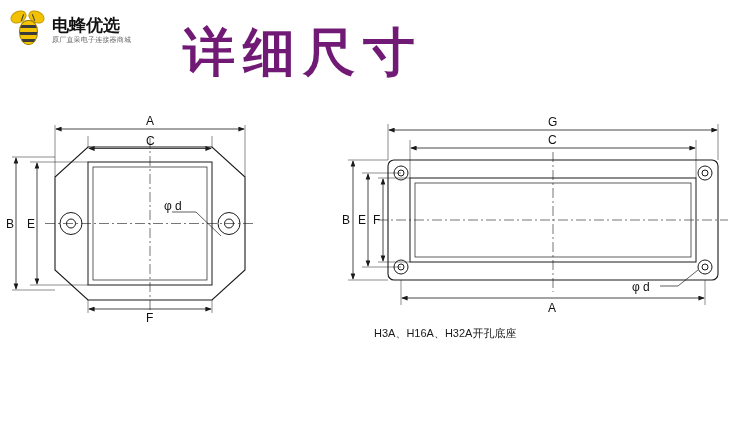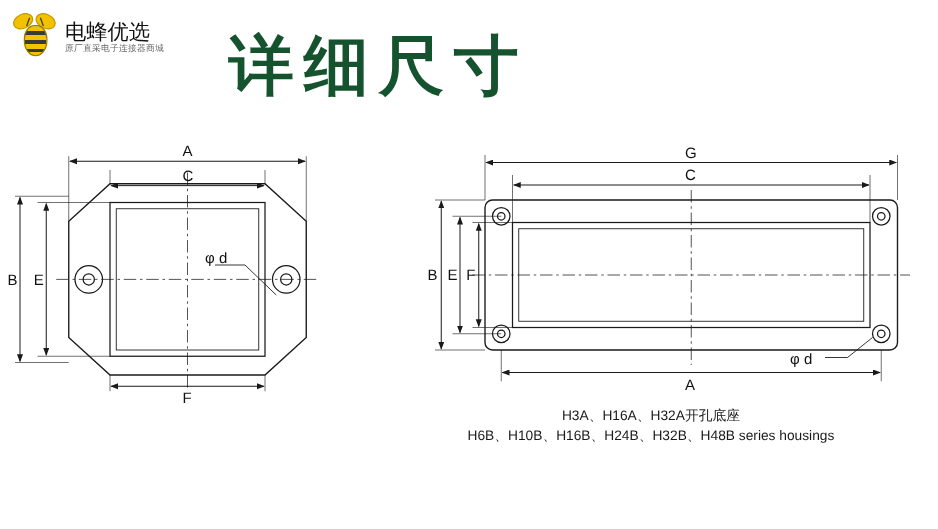--- a/index.html
+++ b/index.html
@@ -69,21 +69,21 @@
   #brand .bee .antenna-l { left: 14px; transform: rotate(20deg); }
   #brand .bee .antenna-r { left: 25px; transform: rotate(-20deg); }
   #brand .text-wrap {
     margin-left: 4px;
     display: flex;
     flex-direction: column;
     justify-content: center;
   }
   #brand .brand-name {
     font-size: 17px;
-    font-weight: normal;
+    font-weight: bold;
     color: #111111;
     letter-spacing: 0px;
     line-height: 19px;
     white-space: nowrap;
   }
   #brand .brand-sub {
     font-size: 7px;
     color: #666666;
     line-height: 10px;
     white-space: nowrap;
@@ -92,21 +92,21 @@
 
   
   #title {
     position: absolute;
     left: 0;
     top: 18px;
     width: 606px;
     text-align: center;
     font-size: 52px;
     font-weight: bold;
-    color: #14532d;
+    color: #701a75;
     letter-spacing: 8px;
     font-family: "DejaVu Sans", sans-serif;
   }
 
   
   #drawings {
     position: absolute;
     left: 0;
     top: 100px;
     width: 750px;
@@ -251,16 +251,15 @@
         <text x="342" y="124">B</text>
         <text x="358" y="124">E</text>
         <text x="373" y="124">F</text>
         <text x="632" y="191">φ d</text>
       </g>
     </svg>
   </div>
 
   <div id="captions">
     <div class="line">H3A、H16A、H32A开孔底座</div>
-    <div class="line">H6B、H10B、H16B、H24B、H32B、H48B series housings</div>
   </div>
 
 </div>
 
 </body></html>

